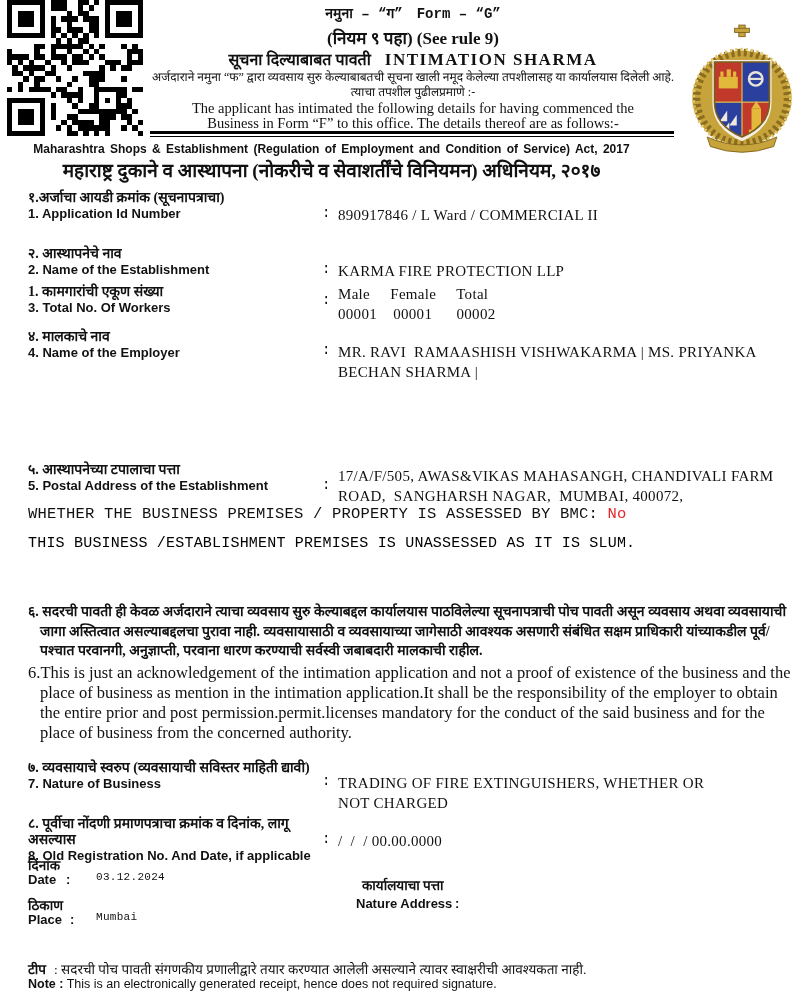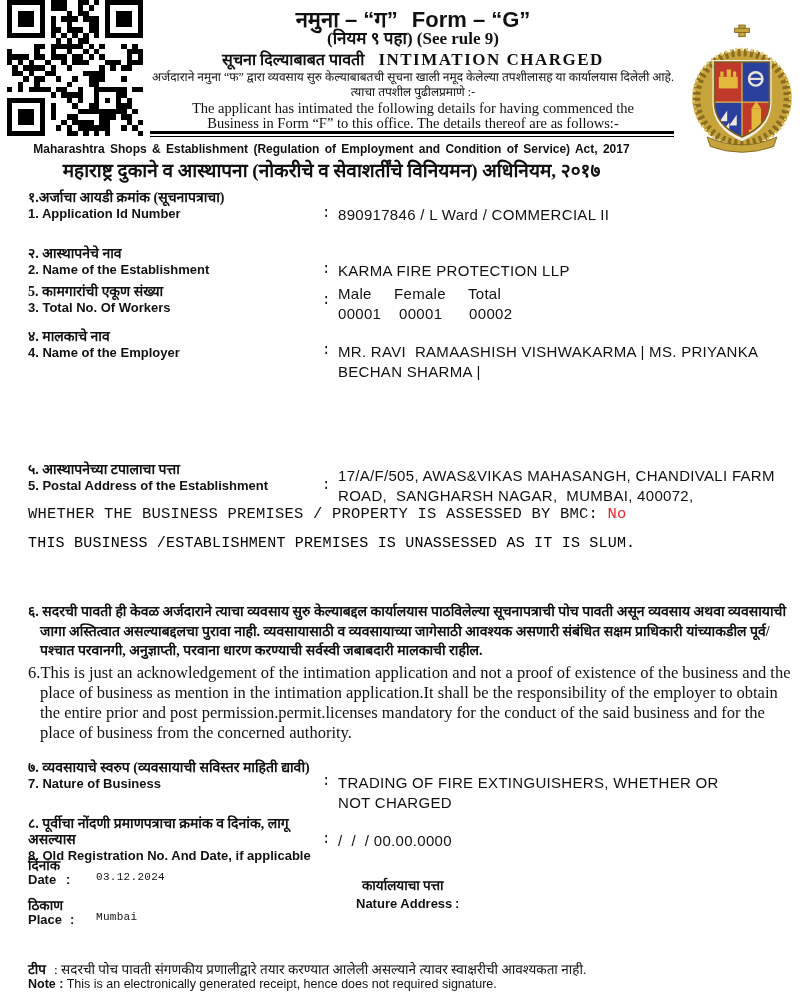--- a/index.html
+++ b/index.html
@@ -5,21 +5,21 @@
   html,body{margin:0;padding:0;background:#ffffff;}
   .page{position:relative;width:800px;height:1000px;background:#fff;color:#111;overflow:hidden;
         font-family:"Liberation Sans",sans-serif;}
 
   
   .qr{position:absolute;left:0;top:0;width:150px;height:136px;}
   .crest{position:absolute;right:5px;top:24px;width:106px;height:132px;}
 
   
   .hdr{position:absolute;left:152px;top:0;width:522px;height:140px;text-align:center;}
-  .hdr .l1{position:absolute;top:3px;left:0;right:0;font-family:Liberation Sans, sans-serif;font-weight:bold;font-size:22px;}
+  .hdr .l1{position:absolute;top:3px;left:0;right:0;font-family:Liberation Mono, monospace;font-weight:bold;font-size:14px;}
   .hdr .l1 .gap{display:inline-block;width:14px;}
   .hdr .l2{position:absolute;top:26px;left:0;right:0;font-family:"Liberation Serif",serif;font-weight:bold;font-size:17px;}
   .hdr .l3{position:absolute;top:48px;left:0;right:0;font-family:"Liberation Serif",serif;font-weight:bold;font-size:16px;}
   .hdr .l3 .en{letter-spacing:1.5px;font-size:17px;margin-left:14px;}
   .hdr .introMr{position:absolute;top:70px;left:0;right:0;font-size:12px;line-height:15px;
                 font-family:"Liberation Serif",serif;}
   .hdr .introEn1{position:absolute;top:100px;left:0;right:0;font-family:"Liberation Serif",serif;font-size:14.5px;}
   .hdr .introEn2{position:absolute;top:115px;left:0;right:0;font-family:"Liberation Serif",serif;font-size:14.5px;}
   .hdr-rule{position:absolute;left:150px;top:131px;width:524px;height:2px;
             border-top:3px solid #000;border-bottom:1px solid #000;}
@@ -27,21 +27,21 @@
   
   .act{position:absolute;left:0;top:142px;width:663px;text-align:center;}
   .act .a1{font-weight:bold;font-size:12px;word-spacing:2px;}
   .act .a2{font-family:"Liberation Serif",serif;font-weight:bold;font-size:19px;margin-top:1px;}
 
   
   .field{position:absolute;left:28px;width:762px;display:grid;grid-template-columns:294px 16px 1fr;}
   .flabel .mr{display:block;font-family:"Liberation Serif",serif;font-weight:bold;font-size:14px;line-height:16px;}
   .flabel .en{display:block;font-weight:bold;font-size:13px;line-height:16px;}
   .fcolon{font-family:"Liberation Mono","DejaVu Sans Mono",monospace;font-size:14px;}
-  .fvalue{font-family:Liberation Sans, sans-serif;font-size:15px;letter-spacing:.3px;
+  .fvalue{font-family:Liberation Serif, serif;font-size:15px;letter-spacing:.3px;
           line-height:20px;white-space:pre-wrap;}
   .pt15{padding-top:15px}.pt13{padding-top:13px}.pt4{padding-top:4px}.pt0{padding-top:0}.pt8{padding-top:8px}
 
   
   .bmc{position:absolute;left:28px;top:505px;font-family:"Liberation Mono","DejaVu Sans Mono",monospace;
        font-size:15.5px;letter-spacing:.2px;text-align:center;}
   .slum{position:absolute;left:28px;top:535px;font-family:"Liberation Mono","DejaVu Sans Mono",monospace;
         font-size:15px;letter-spacing:.2px;}
 
   
@@ -426,21 +426,21 @@
     <path d="M24 36 h52 v38 q0 22 -26 33 q-26 -11 -26 -33 z" fill="none" stroke="#7a5f1a" stroke-width="1.5"></path>
     <path d="M17 107 q33 15 66 0 l-3 9 q-30 11 -60 0 z" fill="#c7a33b" stroke="#7a5f1a" stroke-width="0.8"></path>
   </svg>
 
   <div class="hdr">
     <div class="l1">
       <span>नमुना – “ग”</span><span class="gap"></span><span>Form – “G”</span>
     </div>
     <div class="l2">(नियम ९ पहा) (See rule 9)</div>
     <div class="l3">
-      <span>सूचना दिल्याबाबत पावती</span><span class="en">INTIMATION CHARGED</span>
+      <span>सूचना दिल्याबाबत पावती</span><span class="en">INTIMATION SHARMA</span>
     </div>
     <div class="introMr">अर्जदाराने नमुना “फ” द्वारा व्यवसाय सुरु केल्याबाबतची सूचना खाली नमूद केलेल्या तपशीलासह या कार्यालयास दिलेली आहे. त्याचा तपशील पुढीलप्रमाणे :-</div>
     <div class="introEn1">The applicant has intimated the following details for having commenced the</div>
     <div class="introEn2">Business in Form “F” to this office. The details thereof are as follows:-</div>
   </div>
   <div class="hdr-rule"></div>
 
   <div class="act">
     <div class="a1">Maharashtra Shops &amp; Establishment (Regulation of Employment and Condition of Service) Act, 2017</div>
     <div class="a2">महाराष्ट्र दुकाने व आस्थापना (नोकरीचे व सेवाशर्तींचे विनियमन) अधिनियम, २०१७</div>
@@ -459,21 +459,21 @@
     <div class="flabel">
         <span class="mr">२. आस्थापनेचे नाव</span>
         <span class="en">2. Name of the Establishment</span>
       </div>
     <div class="fcolon pt15">:</div>
     <div class="fvalue pt15">KARMA FIRE PROTECTION LLP</div>
   </div>
 
   <div class="field" style="top:284px">
     <div class="flabel">
-        <span class="mr">5. कामगारांची एकूण संख्या</span>
+        <span class="mr">1. कामगारांची एकूण संख्या</span>
         <span class="en">3. Total No. Of Workers</span>
       </div>
     <div class="fcolon pt8">:</div>
     <div class="fvalue pt0"><span>Male     Female     Total</span>
 <span>00001    00001      00002</span></div>
   </div>
 
   <div class="field" style="top:329px">
     <div class="flabel">
         <span class="mr">४. मालकाचे नाव</span>

